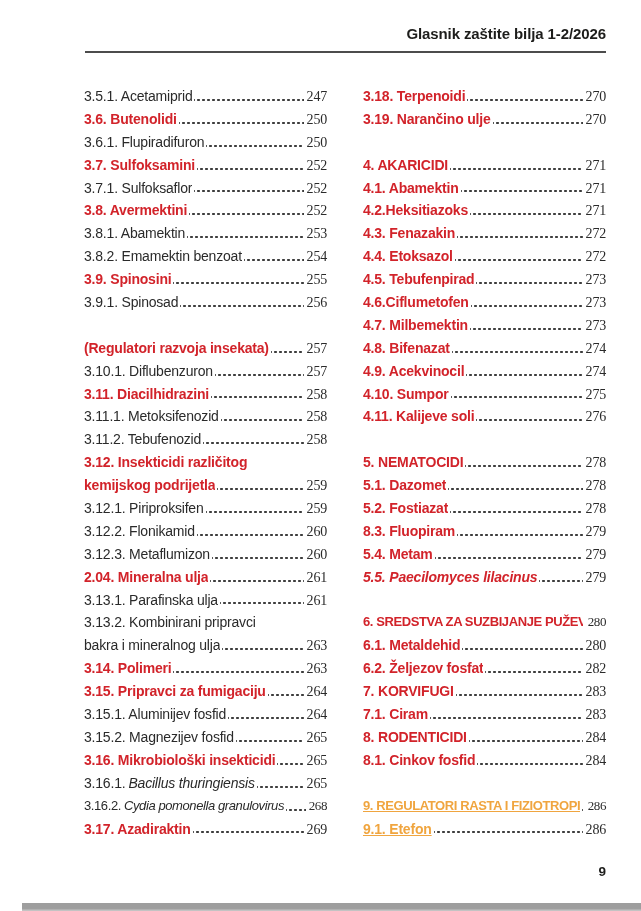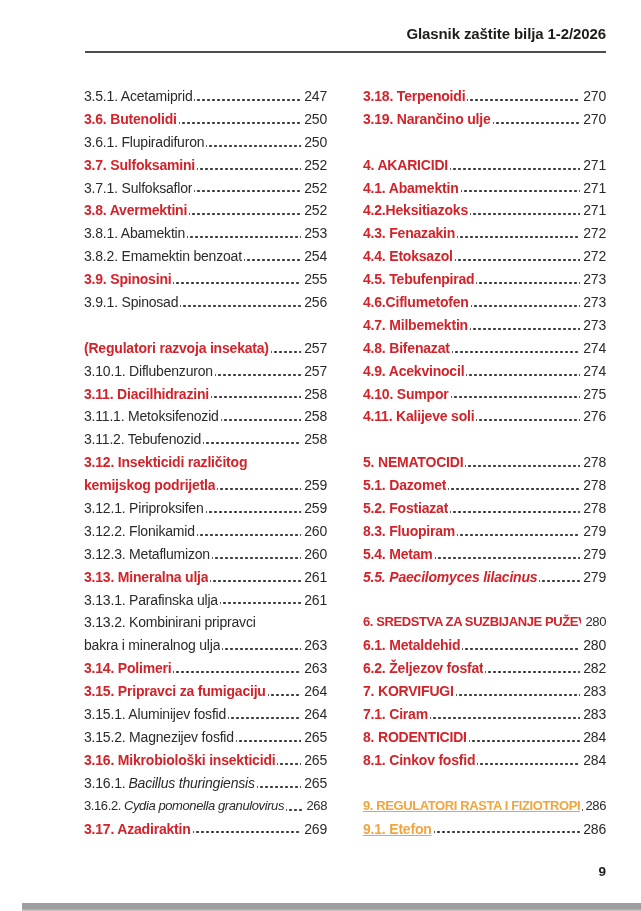--- a/index.html
+++ b/index.html
@@ -34,21 +34,21 @@
   .row .label{flex:0 1 auto;min-width:0;overflow:hidden;}
   .row .it{font-style:italic;padding-left:3px;}
   .row .it:empty{display:none;}
   .row .leader{
     flex:1 1 0;min-width:0;align-self:stretch;margin:0 2px;
     background-image:radial-gradient(circle, #3c3c3c 1.05px, transparent 1.5px);
     background-repeat:repeat-x;
     background-size:5px 4px;
     background-position:left 2px bottom 6px;
   }
-  .row .page-num{flex:0 0 auto;margin-left:1px;color:var(--ink);}
+  .row .page-num{flex:0 0 auto;margin-left:1px;color:var(--ink);font-family:Liberation Serif, serif;}
   .row .page-num:empty{display:none;}
   
   .row.red .label, .row.caps .label{color:var(--red);font-weight:700;}
   .row.orange .label{color:var(--orange);font-weight:700;text-decoration:underline;}
   .row.italic .label{font-style:italic;}
   .row.fit{font-size:13px;letter-spacing:-0.4px;}
   .row.nolead .leader{background:none;}
   
   .folio{
     position:absolute;top:864px;right:57px;
@@ -169,21 +169,21 @@
           <span class="label">3.12.2. Flonikamid</span>
           <span class="leader"></span>
           <span class="page-num">260</span>
         </div>
         <div class="row black">
           <span class="label">3.12.3. Metaflumizon</span>
           <span class="leader"></span>
           <span class="page-num">260</span>
         </div>
         <div class="row red">
-          <span class="label">3.13. Mineralna ulja</span>
+          <span class="label">2.04. Mineralna ulja</span>
           <span class="leader"></span>
           <span class="page-num">261</span>
         </div>
         <div class="row black">
           <span class="label">3.13.1. Parafinska ulja</span>
           <span class="leader"></span>
           <span class="page-num">261</span>
         </div>
         <div class="row black nolead">
           <span class="label">3.13.2. Kombinirani pripravci</span>

